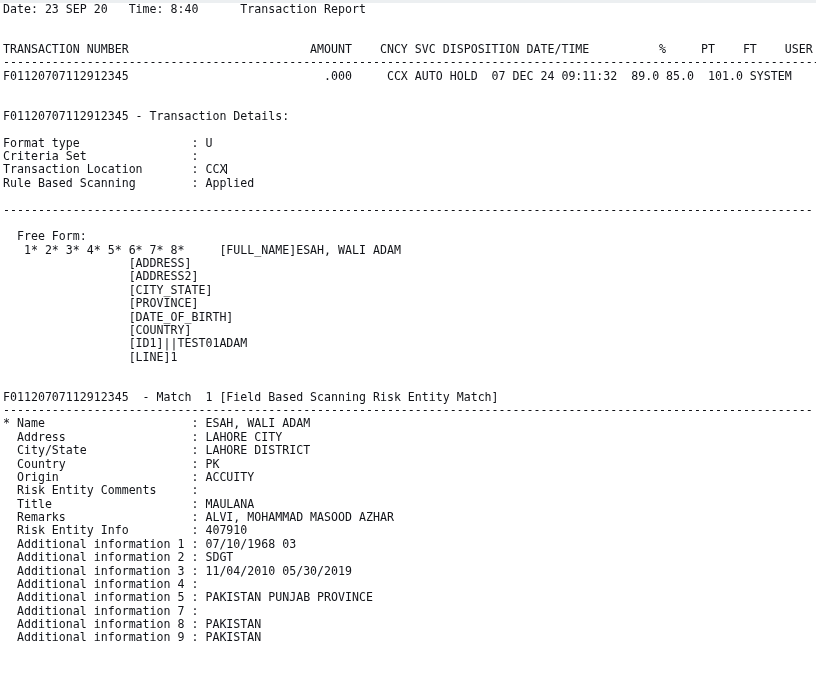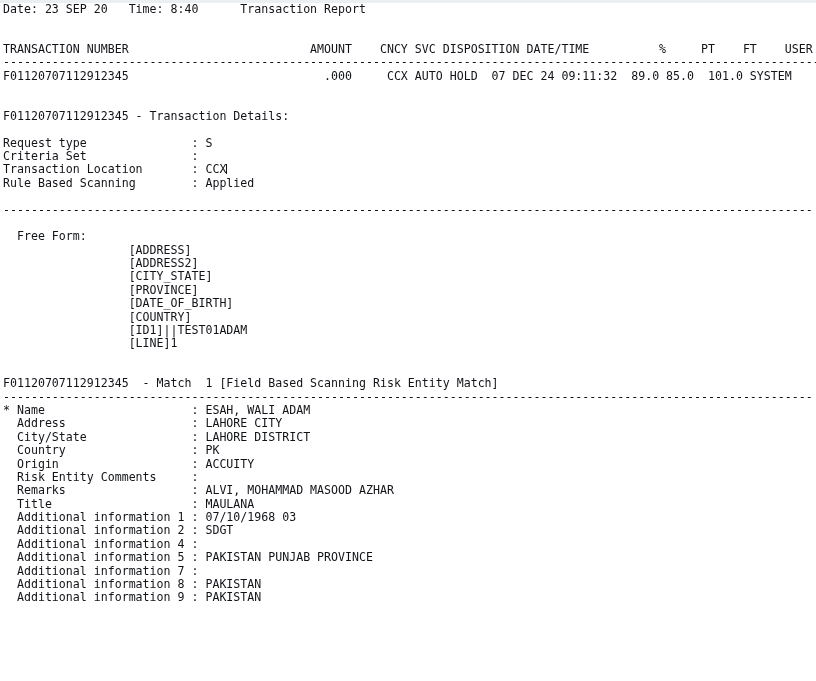--- a/index.html
+++ b/index.html
@@ -65,30 +65,31 @@
   <pre class="report-text">TRANSACTION NUMBER                          AMOUNT    CNCY SVC DISPOSITION DATE/TIME          %     PT    FT    USER        LOC</pre>
   <pre class="report-text">---------------------------------------------------------------------------------------------------------------------</pre>
   <pre class="report-text">F01120707112912345                            .000     CCX AUTO HOLD  07 DEC 24 09:11:32  89.0 85.0  101.0 SYSTEM      CCX</pre>
 
   <span class="blank-line"></span>
   <span class="blank-line"></span>
 
   <pre class="report-text">F01120707112912345 - Transaction Details:</pre>
   <span class="blank-line"></span>
 
-  <pre class="report-text">Request type               : S</pre>
+  <pre class="report-text">Format type                : U</pre>
   <pre class="report-text">Criteria Set               :</pre>
   <pre class="report-text"><span>Transaction Location       : CCX</span><span class="caret"></span></pre>
   <pre class="report-text">Rule Based Scanning        : Applied</pre>
 
   <span class="blank-line"></span>
   <pre class="report-text">--------------------------------------------------------------------------------------------------------------------</pre>
   <span class="blank-line"></span>
 
   <pre class="report-text">  <span>Free Form:</span></pre>
+  <pre class="report-text">   1* 2* 3* 4* 5* 6* 7* 8*     [FULL_NAME]ESAH, WALI ADAM</pre>
   <pre class="report-text">                  [ADDRESS]</pre>
   <pre class="report-text">                  [ADDRESS2]</pre>
   <pre class="report-text">                  [CITY_STATE]</pre>
   <pre class="report-text">                  [PROVINCE]</pre>
   <pre class="report-text">                  [DATE_OF_BIRTH]</pre>
   <pre class="report-text">                  [COUNTRY]</pre>
   <pre class="report-text">                  [ID1]||TEST01ADAM</pre>
   <pre class="report-text">                  [LINE]1</pre>
 
   <span class="blank-line"></span>
@@ -96,23 +97,25 @@
 
   <pre class="report-text">F01120707112912345  - Match  1 [Field Based Scanning Risk Entity Match]</pre>
   <pre class="report-text">--------------------------------------------------------------------------------------------------------------------</pre>
 
   <pre class="report-text">* Name                     : ESAH, WALI ADAM</pre>
   <pre class="report-text">  Address                  : LAHORE CITY</pre>
   <pre class="report-text">  City/State               : LAHORE DISTRICT</pre>
   <pre class="report-text">  Country                  : PK</pre>
   <pre class="report-text">  Origin                   : ACCUITY</pre>
   <pre class="report-text">  Risk Entity Comments     :</pre>
+  <pre class="report-text">  Title                    : MAULANA</pre>
   <pre class="report-text">  Remarks                  : ALVI, MOHAMMAD MASOOD AZHAR</pre>
-  <pre class="report-text">  Title                    : MAULANA</pre>
+  <pre class="report-text">  Risk Entity Info         : 407910</pre>
   <pre class="report-text">  Additional information 1 : 07/10/1968 03</pre>
   <pre class="report-text">  Additional information 2 : SDGT</pre>
+  <pre class="report-text">  Additional information 3 : 11/04/2010 05/30/2019</pre>
   <pre class="report-text">  Additional information 4 :</pre>
   <pre class="report-text">  Additional information 5 : PAKISTAN PUNJAB PROVINCE</pre>
   <pre class="report-text">  Additional information 7 :</pre>
   <pre class="report-text">  Additional information 8 : PAKISTAN</pre>
   <pre class="report-text">  Additional information 9 : PAKISTAN</pre>
 
 </div>
 
 </body></html>

